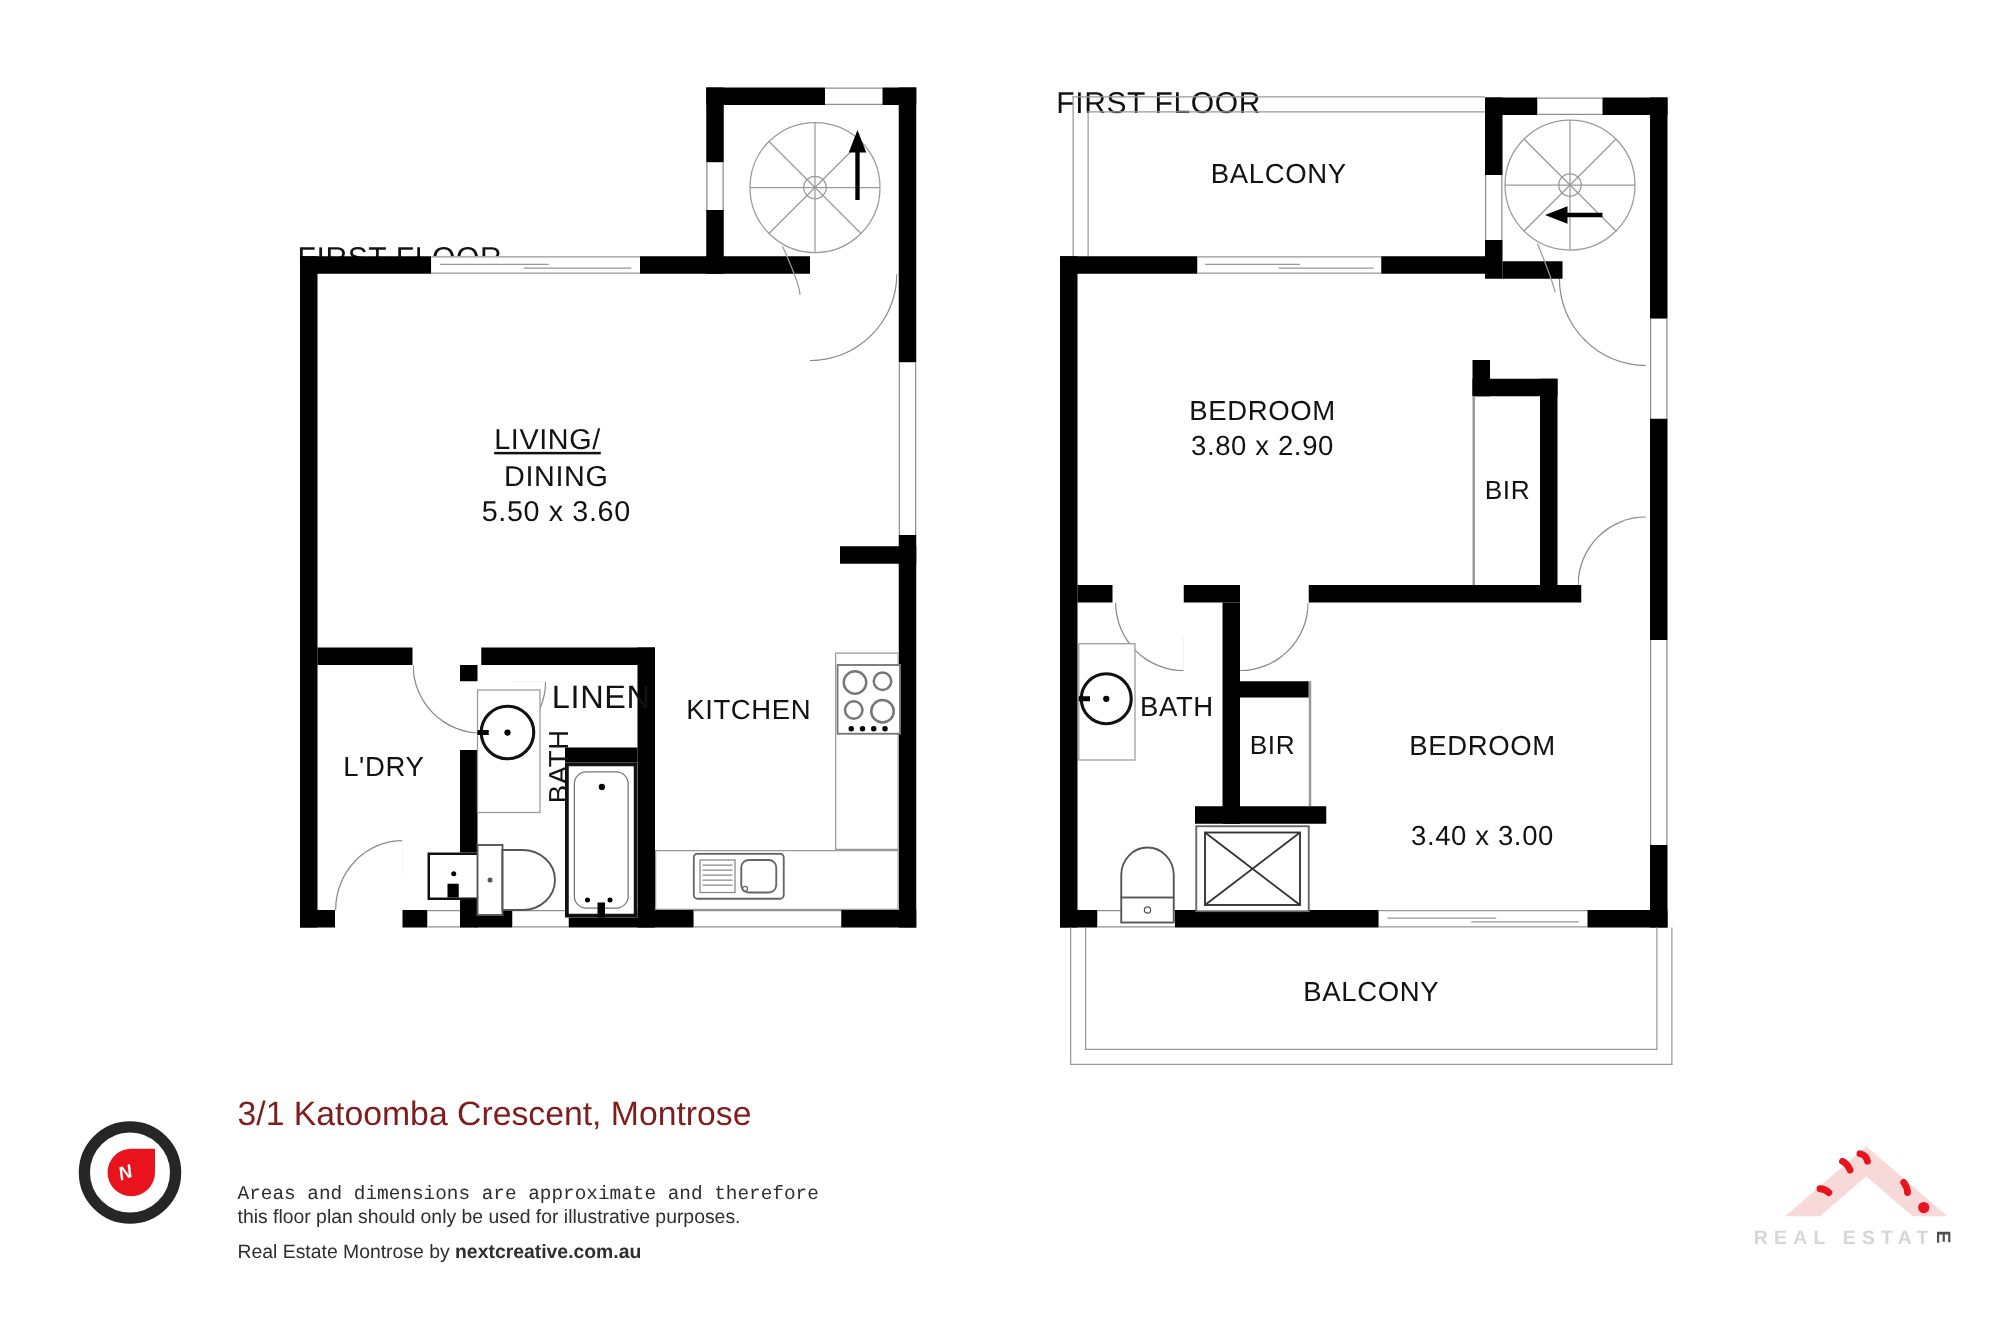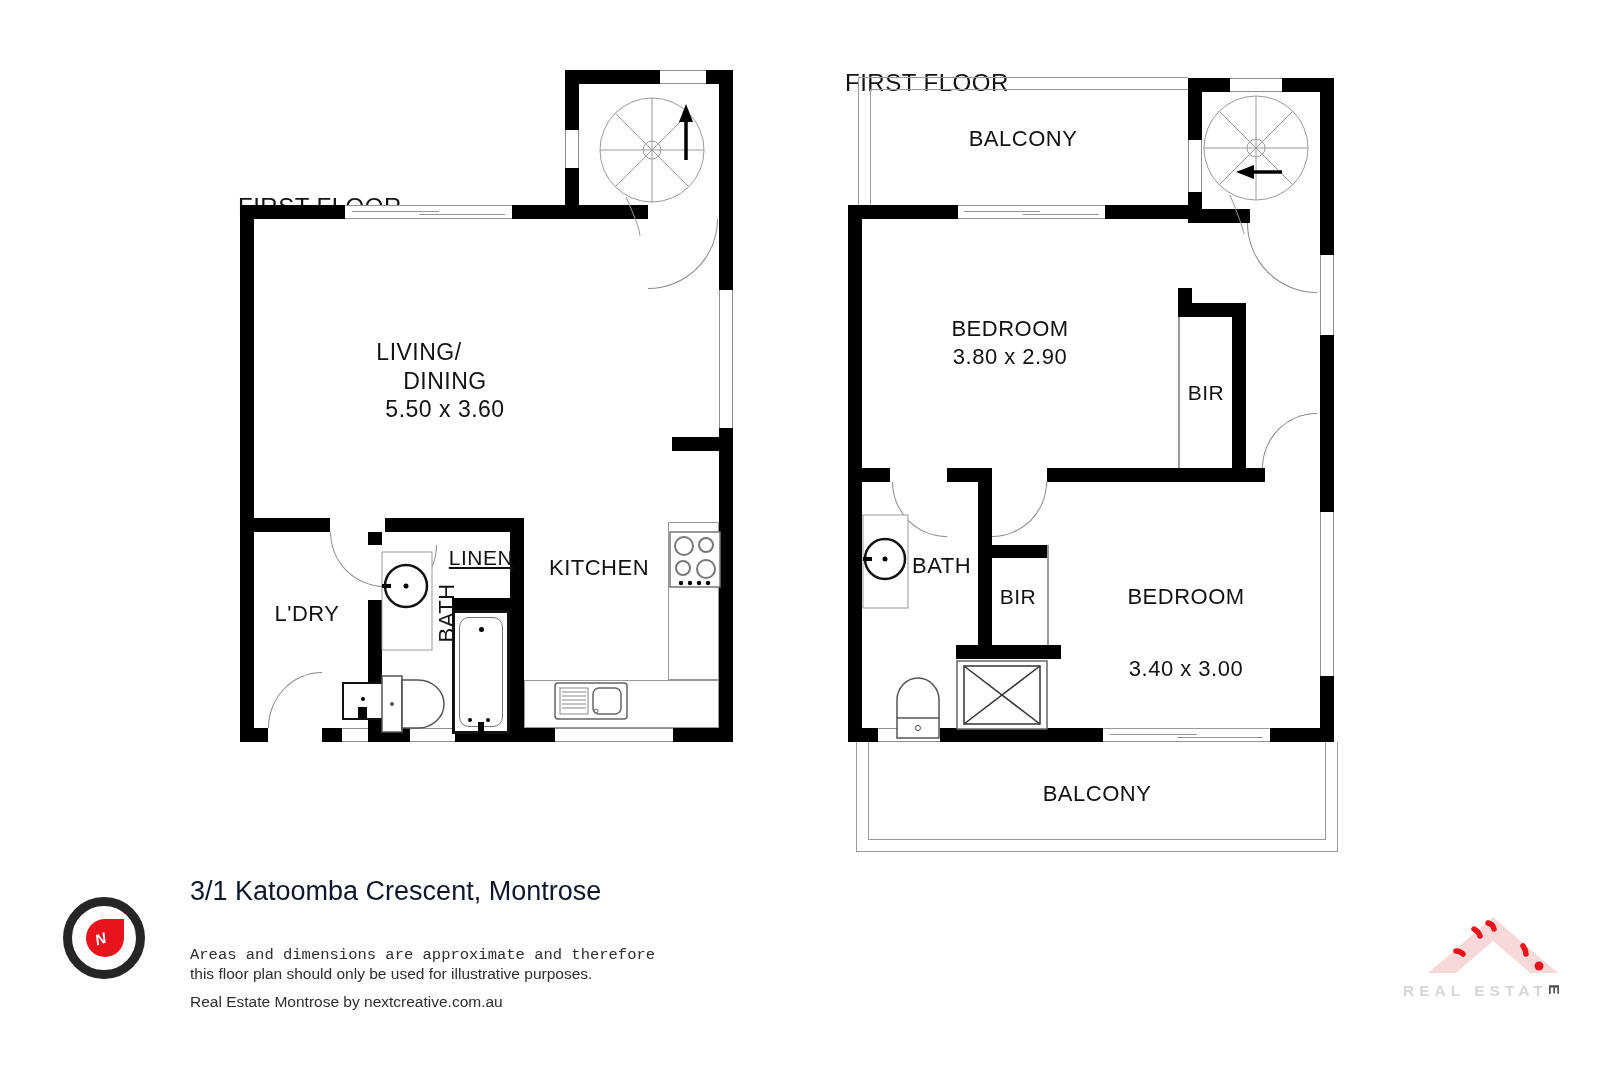--- a/index.html
+++ b/index.html
@@ -12,32 +12,32 @@
   .slide-h .m1{position:absolute;left:4%;top:5px;width:52%;border-top:1.2px solid #979797;}
   .slide-h .m2{position:absolute;right:4%;top:8px;width:52%;border-top:1.2px solid #979797;}
   .thin{position:absolute;box-sizing:border-box;border:1px solid #9a9a9a;background:#fff;}
   .tl-v{position:absolute;width:1.5px;background:#9a9a9a;}
   .arc{position:absolute;box-sizing:border-box;}
   .arc-bl{border-left:1.2px solid #8a8a8a;border-bottom:1.2px solid #8a8a8a;border-bottom-left-radius:100% 100%;}
   .arc-br{border-right:1.2px solid #8a8a8a;border-bottom:1.2px solid #8a8a8a;border-bottom-right-radius:100% 100%;}
   .arc-tl{border-left:1.2px solid #8a8a8a;border-top:1.2px solid #8a8a8a;border-top-left-radius:100% 100%;}
   .lbl{position:absolute;transform:translate(-50%,-50%);color:#121212;white-space:nowrap;letter-spacing:.5px;}
   .ttl{position:absolute;color:#121212;font-size:24px;letter-spacing:.5px;margin-top:36px;}
-  .f22{font-size:22px;} .f23{font-size:23px;} .f21{font-size:21px;} .f19{font-size:21px;text-decoration:underline;}
+  .f22{font-size:22px;} .f23{font-size:23px;} .f21{font-size:21px;} .f19{font-size:26px;}
   .lbl-v{position:absolute;color:#121212;font-size:22px;letter-spacing:.5px;writing-mode:vertical-rl;transform:translate(-50%,-50%) rotate(180deg);white-space:nowrap;}
   .fixture{position:absolute;}
   
   .compass{position:absolute;left:63px;top:897px;width:82px;height:82px;border:9px solid #262626;border-radius:50%;box-sizing:border-box;background:#fff;}
   .needle{position:absolute;left:14px;top:13px;width:38px;height:38px;background:#e8131d;border-radius:50% 0 50% 50%;}
   .needle span{position:absolute;left:9px;top:11px;color:#fff;font-size:15px;font-weight:bold;font-style:italic;transform:rotate(-18deg);}
   
-  .addr{position:absolute;left:190px;top:876px;font-size:27px;color:#0f172a;}
+  .addr{position:absolute;left:190px;top:876px;font-size:27px;color:#7f1d1d;}
   .disc{position:absolute;left:190px;font-size:15.5px;color:#2e2e2e;}
   .mktg{position:absolute;left:190px;top:993px;font-size:15.5px;color:#2e2e2e;}
-  .mktg b{font-weight:normal;}
+  .mktg b{font-weight:bold;}
   .prd{position:absolute;left:1146px;top:886px;font-size:128px;font-weight:bold;color:#ec1218;letter-spacing:-4px;line-height:1;}
   .resub{position:absolute;left:1403px;top:982px;font-size:15.5px;letter-spacing:5px;color:#d6d6d6;font-weight:bold;}
   .resub .rot{display:inline-block;color:#4f4f4f;transform:rotate(90deg) translate(1px,2px);}
 </style>
 </head>
 <body>
 
 <div id="canvas">
 
   <div class="ttl" style="left:238px;top:157px;">FIRST FLOOR</div>
@@ -148,21 +148,21 @@
     </svg>
 
     <div class="fixture" style="left:452px;top:610px;width:58px;height:124px;border:3px solid #111;box-sizing:border-box;background:#fff;">
       <div style="position:absolute;left:4px;top:4px;right:4px;bottom:4px;border:1px solid #777;border-radius:10px;"></div>
       <div style="position:absolute;left:24px;top:14px;width:5px;height:5px;border-radius:50%;background:#000;"></div>
       <div style="position:absolute;left:13px;bottom:9px;width:4px;height:4px;border-radius:50%;background:#000;"></div>
       <div style="position:absolute;left:31px;bottom:9px;width:4px;height:4px;border-radius:50%;background:#000;"></div>
       <div style="position:absolute;left:23px;bottom:-3px;width:6px;height:12px;background:#000;"></div>
     </div>
 
-    <div class="lbl f23" style="left:419px;top:352px;">LIVING/</div>
+    <div class="lbl f23" style="left:438px;top:352px;text-decoration:underline;">LIVING/</div>
     <div class="lbl f23" style="left:445px;top:381px;">DINING</div>
     <div class="lbl f23" style="left:445px;top:409px;">5.50 x 3.60</div>
     <div class="lbl f22" style="left:307px;top:614px;">L'DRY</div>
     <div class="lbl-v" style="left:447px;top:613px;">BATH</div>
     <div class="lbl f19" style="left:481px;top:558px;">LINEN</div>
     <div class="lbl f22" style="left:599px;top:568px;">KITCHEN</div>
   </div>
 
   <div class="ttl" style="left:845px;top:33px;">FIRST FLOOR</div>
 

